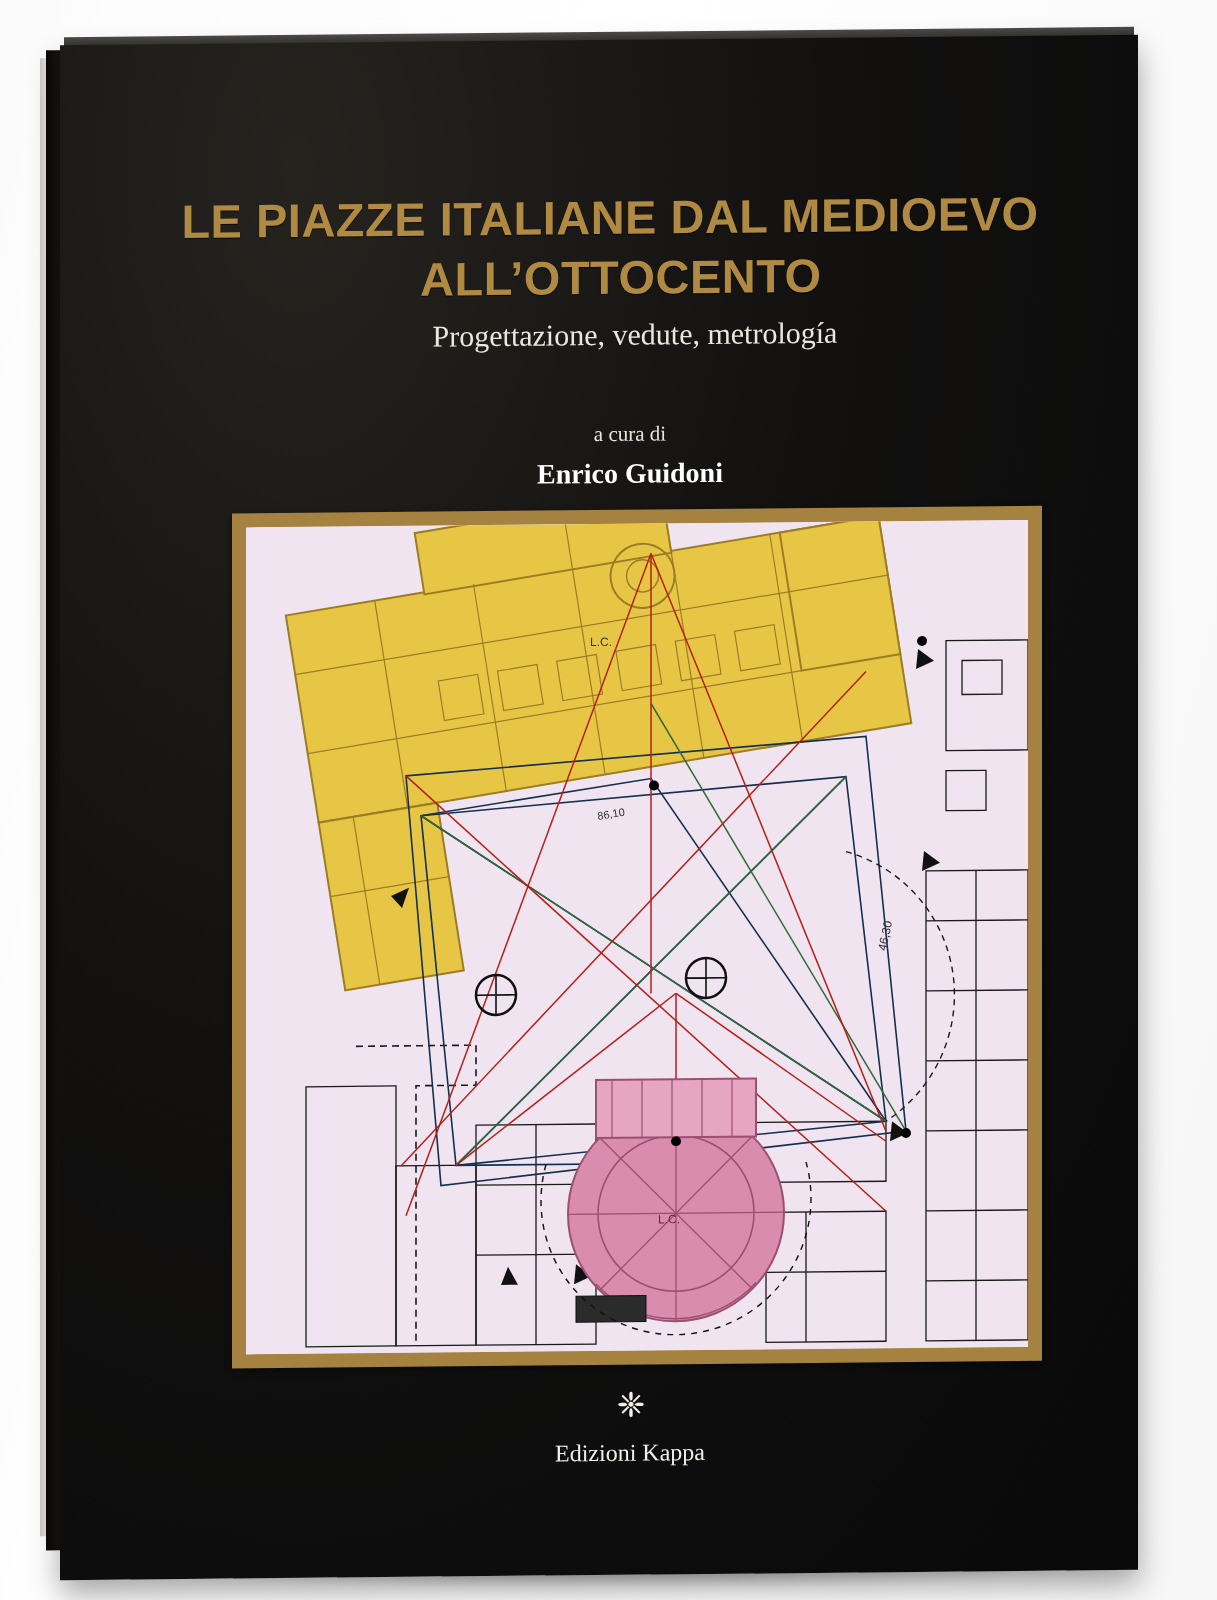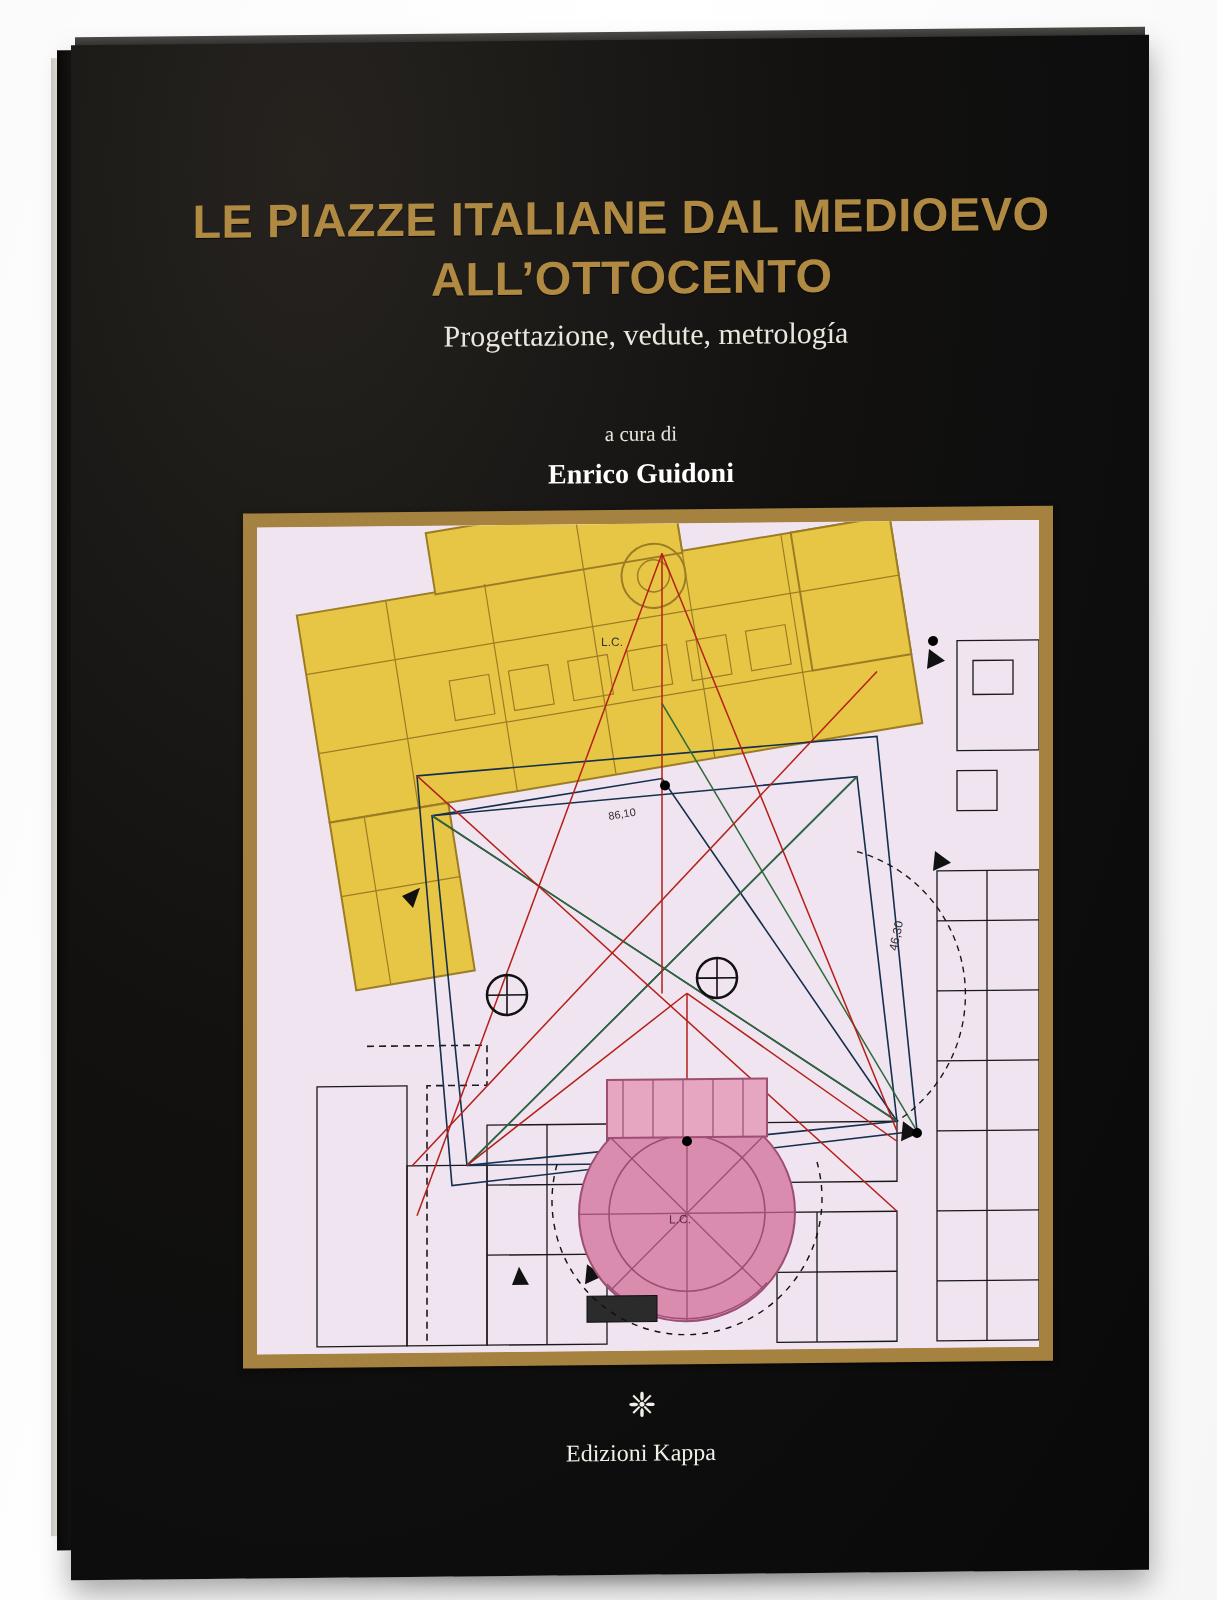--- a/index.html
+++ b/index.html
@@ -25,21 +25,21 @@
   
   #backdrop {
     position: absolute;
     left: 0; top: 0; right: 0; bottom: 0;
     background: linear-gradient(105deg, #fbfbfb 0%, #ffffff 40%, #f6f6f6 100%);
   }
 
   
   #book {
     position: absolute;
-    left: 51px;
+    left: 40px;
     top: 18px;
     width: 1105px;
     height: 1566px;
   }
 
   
   #spine {
     position: absolute;
     left: 6px;
     top: 32px;

